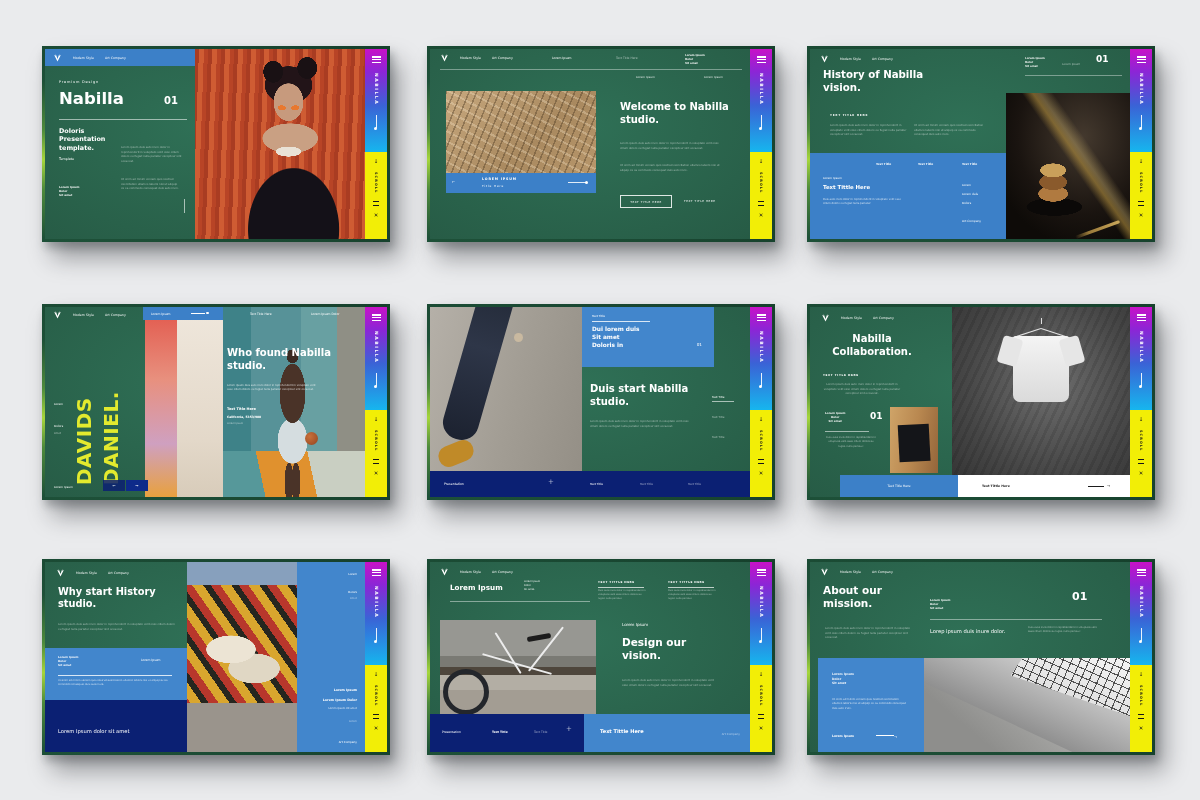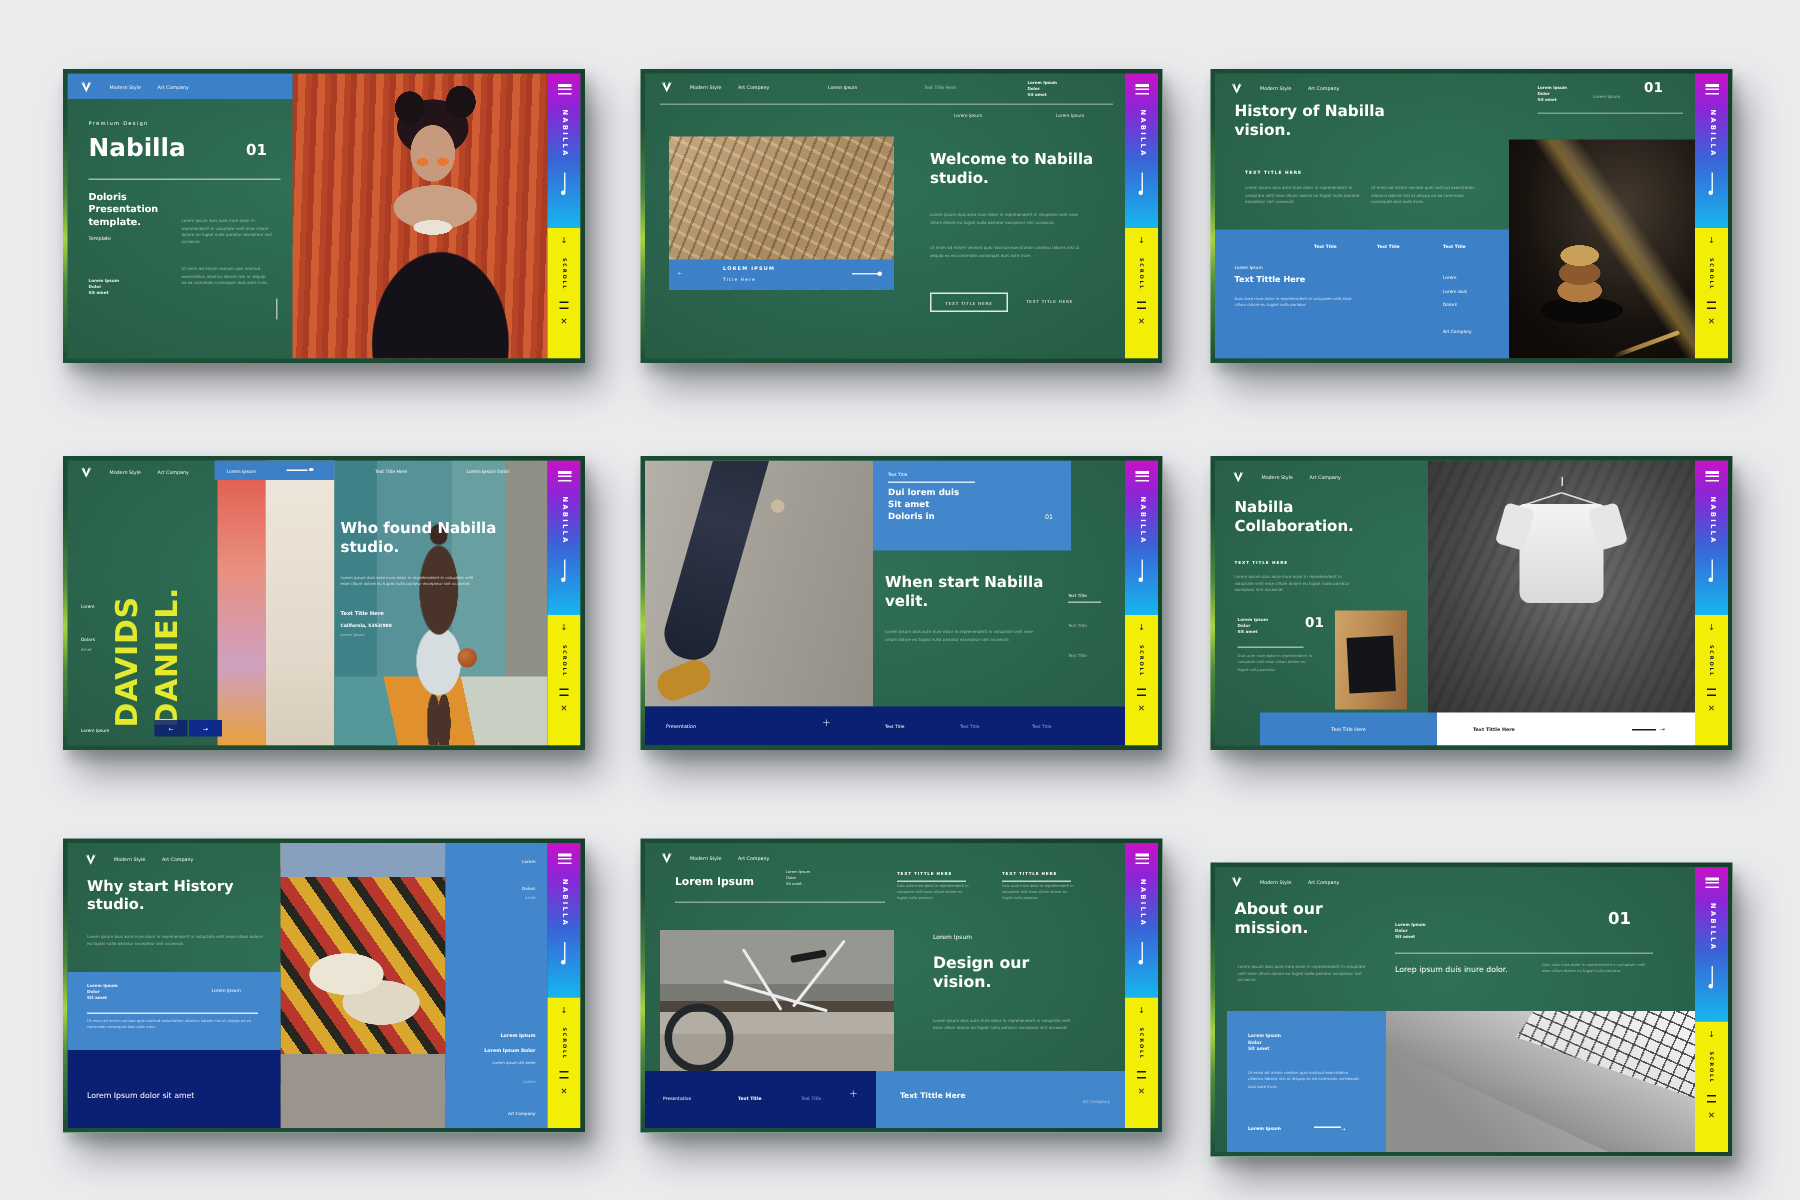--- a/index.html
+++ b/index.html
@@ -361,21 +361,21 @@
         <div class="shoe"></div>
       </div>
       <div class="abs" style="left:152px;top:0;width:132px;height:60px;background:#4286cc;">
         <span class="abs" style="left:10px;top:7px;font-size:2.9px;">Text Title</span>
         <span class="abs" style="left:10px;top:14px;width:58px;height:0.7px;background:rgba(255,255,255,.8);"></span>
         <div class="abs b" style="left:10px;top:19px;font-size:5.8px;line-height:1.35;">Dui lorem duis</div>
         <div class="abs b" style="left:10px;top:27px;font-size:5.8px;line-height:1.35;">Sit amet</div>
         <div class="abs b" style="left:10px;top:35px;font-size:5.8px;line-height:1.35;">Doloris in</div>
         <span class="abs" style="right:12px;top:35px;font-size:4.2px;">01</span>
       </div>
-      <div class="abs b" style="left:160px;top:76px;width:122px;font-size:10px;line-height:1.25;">When start Nabilla velit.</div>
+      <div class="abs b" style="left:160px;top:76px;width:122px;font-size:10px;line-height:1.25;">Duis start Nabilla studio.</div>
       <div class="p" style="left:160px;top:112px;width:100px;">Lorem ipsum duis aute irure dolor in reprehenderit in voluptate velit esse cillum dolore eu fugiat nulla pariatur excepteur sint occaecat.</div>
       <div class="abs" style="left:282px;top:88px;font-size:2.8px;">Text Title</div>
       <div class="abs" style="left:282px;top:94px;width:22px;height:0.6px;background:rgba(255,255,255,.6);"></div>
       <div class="abs dim" style="left:282px;top:108px;font-size:2.8px;">Text Title</div>
       <div class="abs dim" style="left:282px;top:128px;font-size:2.8px;">Text Title</div>
       <div class="abs" style="left:0;bottom:0;height:26px;right:22px;background:#0b2073;">
         <span class="abs" style="left:14px;top:11px;font-size:3.2px;">Presentation</span>
         <span class="abs" style="left:118px;top:7px;font-size:7px;font-weight:300;">+</span>
         <span class="abs" style="left:160px;top:11px;font-size:2.9px;">Text Title</span>
         <span class="abs dim" style="left:210px;top:11px;font-size:2.9px;">Text Title</span>
@@ -396,21 +396,21 @@
       <div class="y-arrow">↓</div>
       <div class="vscroll">SCROLL</div>
       <div class="y-eq"></div>
       <div class="y-x">✕</div>
     </div>
   </div>
 </span>
     </div>
   </div>
 
-  <div class="frame" id="s6" style="left:807px;top:304px;">
+  <div class="frame" id="s6" style="left:807px;top:304px;text-align:center;">
     <div class="inner">
       <div class="ph ph6" style="left:142px;top:0;right:22px;bottom:0;">
         <div class="hookline"></div>
         <div class="hl"></div>
         <div class="hr2"></div>
         <div class="tee"></div>
       </div>
       <div class="nav" style="left:11px;top:7px;">
           <span class="nav-slot">
   <span class="logo">
@@ -586,21 +586,21 @@
       <div class="y-arrow">↓</div>
       <div class="vscroll">SCROLL</div>
       <div class="y-eq"></div>
       <div class="y-x">✕</div>
     </div>
   </div>
 </span>
     </div>
   </div>
 
-  <div class="frame" id="s9" style="left:807px;top:559px;margin-top:16px;">
+  <div class="frame" id="s9" style="left:807px;top:559px;">
     <div class="inner">
       <div class="nav" style="left:10px;top:6px;">
           <span class="nav-slot">
   <span class="logo">
     <svg width="9" height="8" viewBox="0 0 20 18">
                 <path d="M2.5 1.5 L6 4.5 L5 1 L6.8 2.2 L10 11 L13.2 2.2 L15 1 L14 4.5 L17.5 1.5 L15.5 6 L10 17 L4.5 6 Z" fill="#fff"></path>
               </svg>
   </span>
   <span>Modern Style</span>
   <span>Art Company</span>

